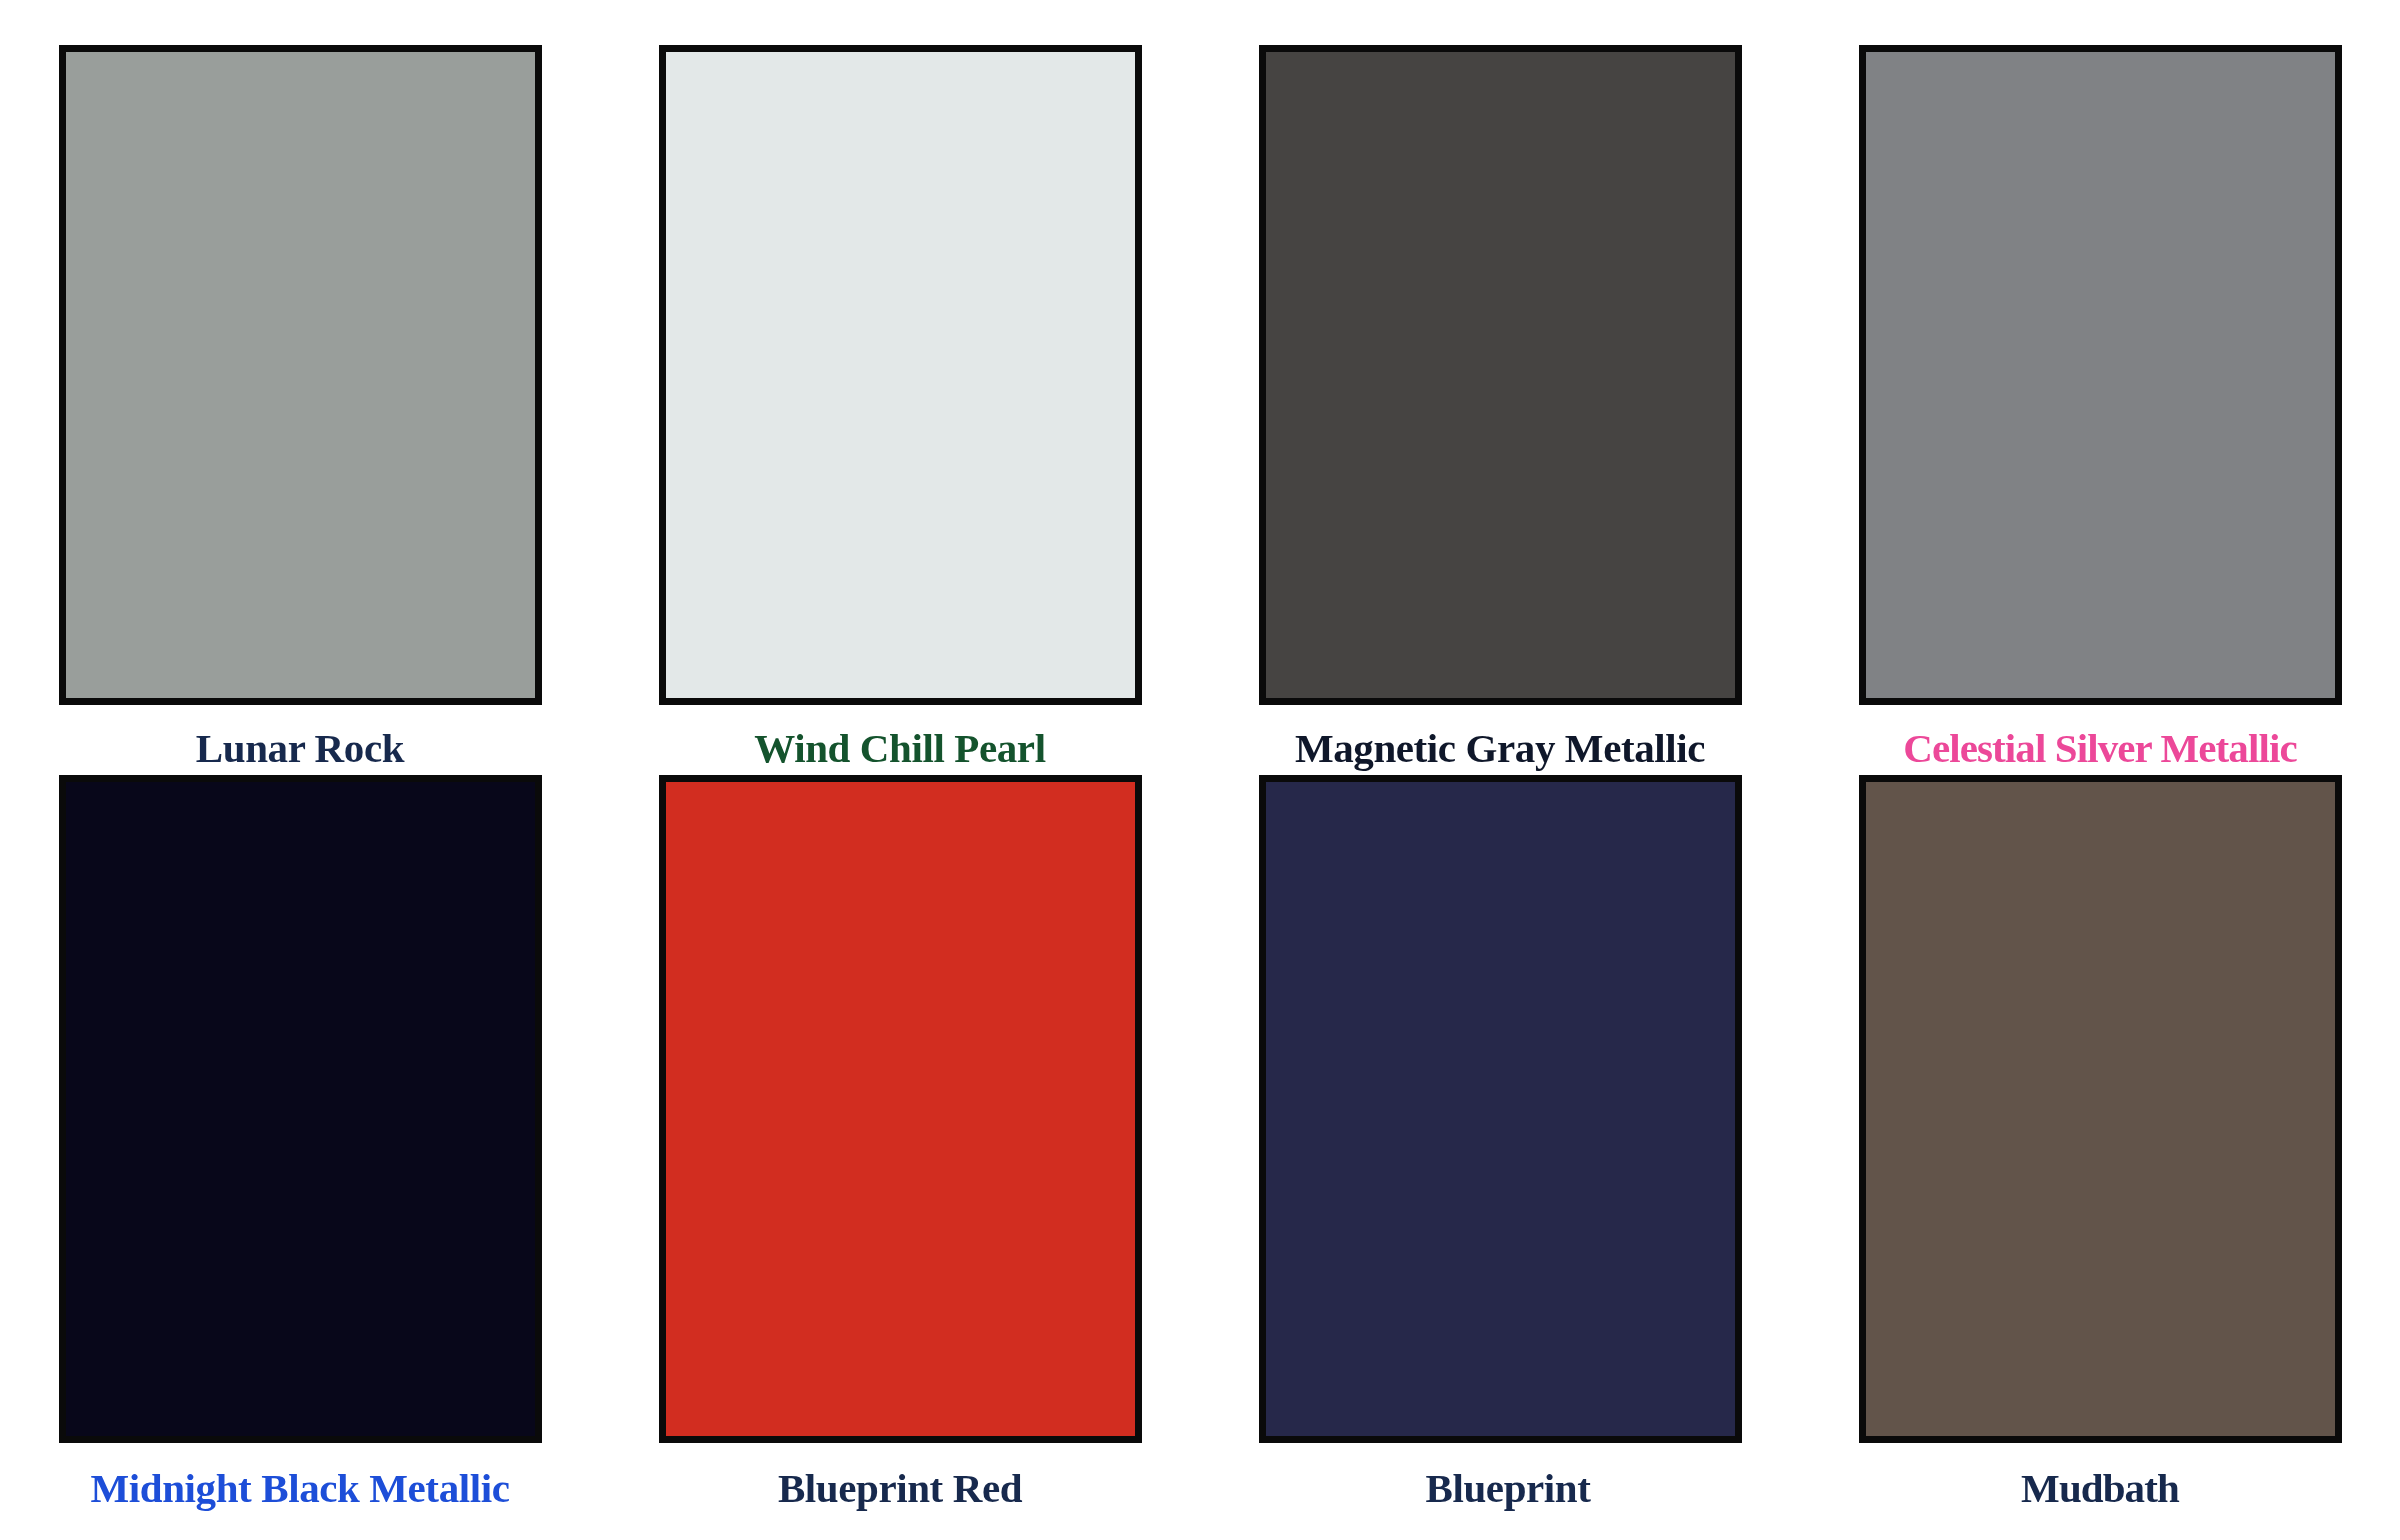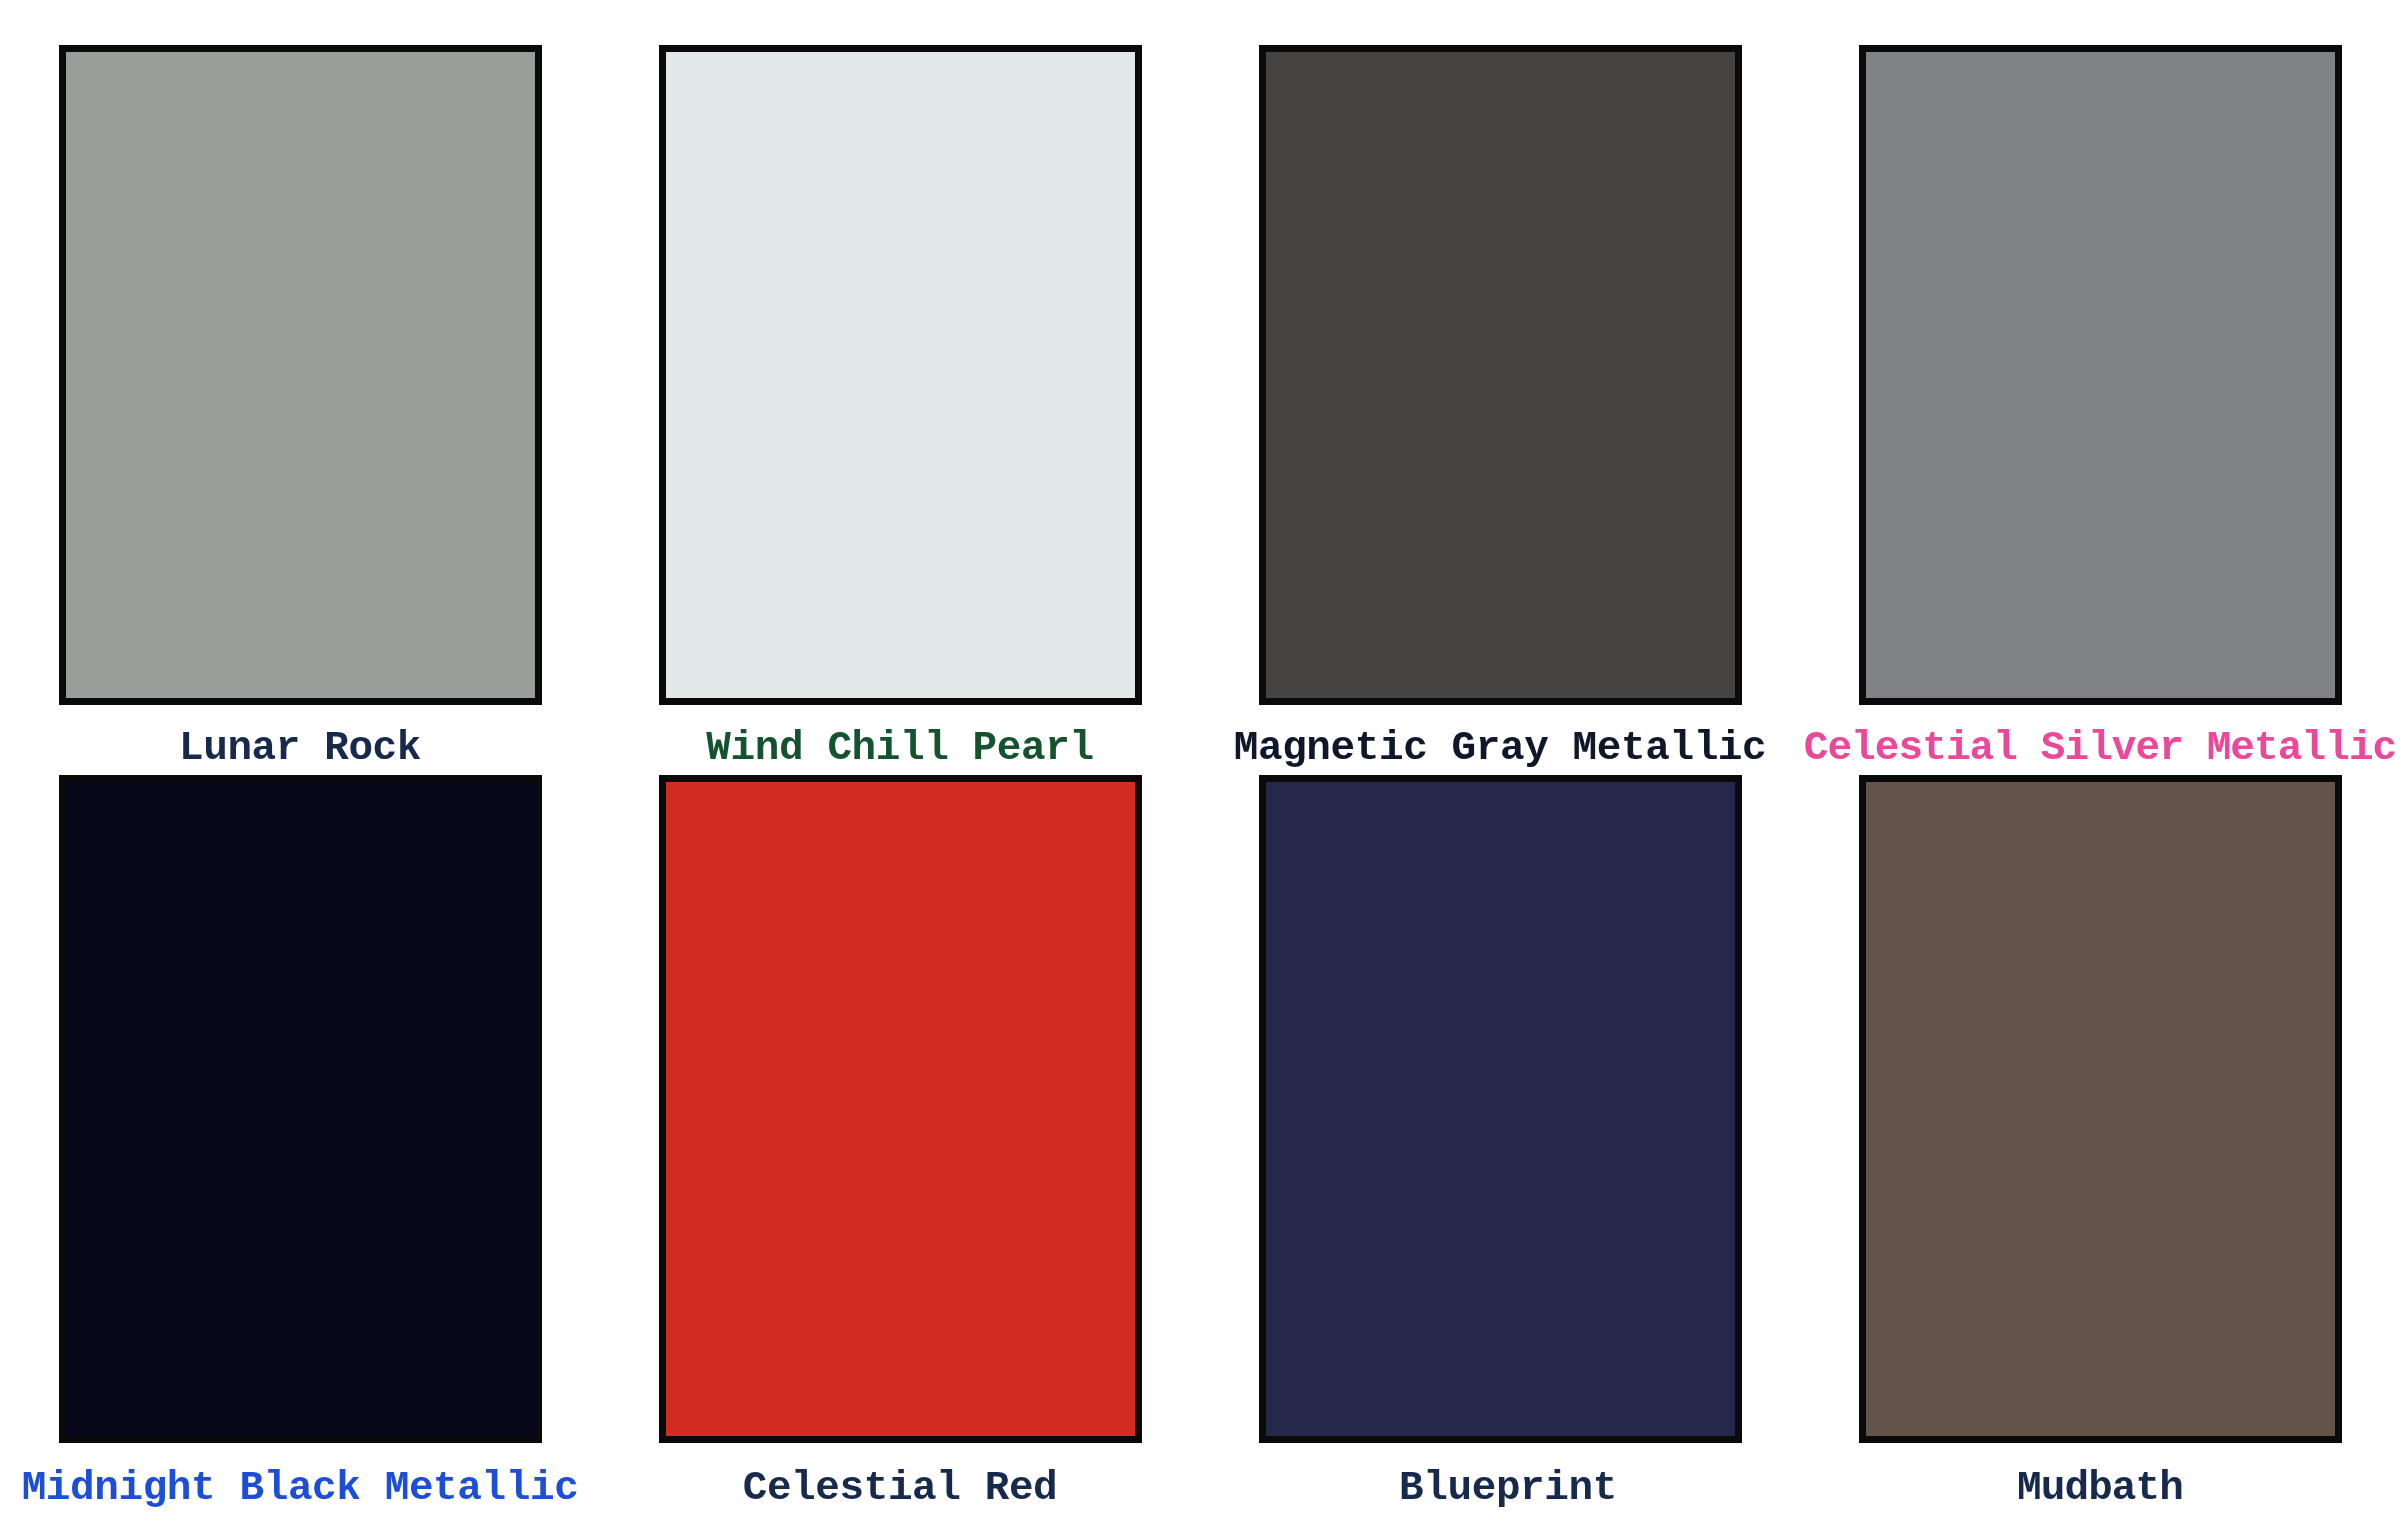--- a/index.html
+++ b/index.html
@@ -56,21 +56,21 @@
     box-sizing: border-box;
     flex: 0 0 auto;
   }
 
   .row-2 .swatch-chip {
     height: 668px;
   }
 
   .swatch-label {
     margin-top: 22px;
-    font-family: Liberation Mono, monospace;
+    font-family: Liberation Serif, serif;
     font-weight: bold;
     font-size: 41px;
     line-height: 1.05;
     letter-spacing: -0.4px;
     color: #17294d;
     text-align: center;
     white-space: nowrap;
   }
 
   .row-2 .swatch-label {
@@ -108,21 +108,21 @@
       <div class="swatch-label" style="color: #ec4899;">Celestial Silver Metallic</div>
     </div>
 
     <div class="swatch-cell row-2 col-1">
       <div class="swatch-chip" style="background-color: rgb(8, 7, 26); border-color: rgb(10, 10, 10);"></div>
       <div class="swatch-label" style="color: #1d4ed8;">Midnight Black Metallic</div>
     </div>
 
     <div class="swatch-cell row-2 col-2">
       <div class="swatch-chip" style="background-color: rgb(210, 45, 32); border-color: rgb(10, 10, 10);"></div>
-      <div class="swatch-label" style="color: rgb(23, 41, 77);">Celestial Red</div>
+      <div class="swatch-label" style="color: rgb(23, 41, 77);">Blueprint Red</div>
     </div>
 
     <div class="swatch-cell row-2 col-3">
       <div class="swatch-chip" style="background-color: rgb(38, 40, 74); border-color: rgb(10, 10, 10);"></div>
       <div class="swatch-label" style="color: rgb(23, 41, 77); margin-left: 16px;">Blueprint</div>
     </div>
 
     <div class="swatch-cell row-2 col-4">
       <div class="swatch-chip" style="background-color: rgb(98, 84, 74); border-color: rgb(10, 10, 10);"></div>
       <div class="swatch-label" style="color: rgb(23, 41, 77);">Mudbath</div>

